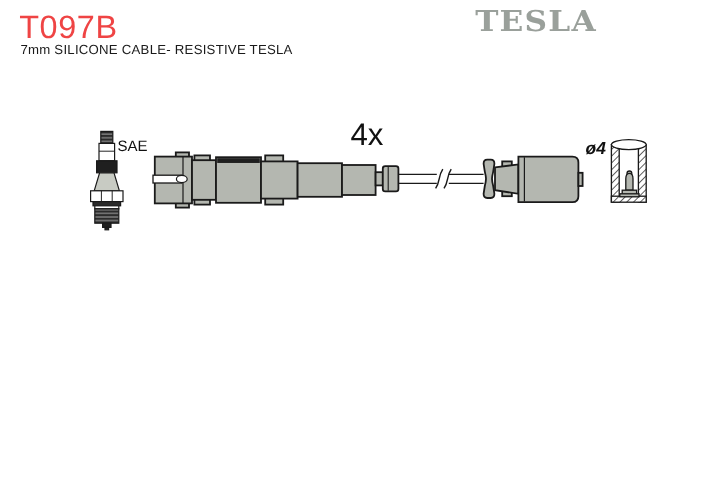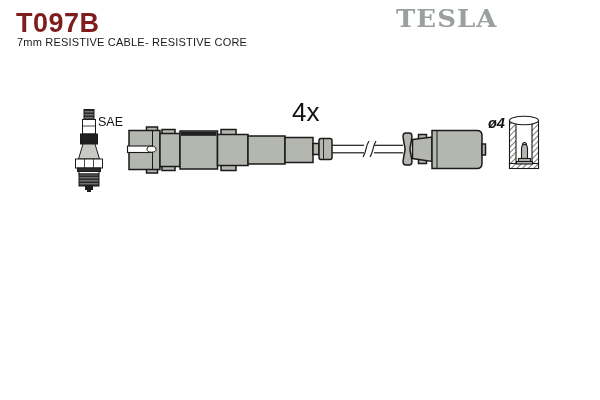--- a/index.html
+++ b/index.html
@@ -1,34 +1,34 @@
 <!DOCTYPE html>
 <html><head>
 <meta charset="utf-8">
 <style>
   html,body{margin:0;padding:0;background:#fff;}
   .stage{position:relative;width:600px;height:400px;background:#ffffff;overflow:hidden;
          font-family:"Liberation Sans",sans-serif;color:#111;}
-  .part-number{position:absolute;left:16px;top:8px;font-size:27px;font-weight:bold;
-               letter-spacing:0.5px;color:#7f1d1d;}
+  .part-number{position:absolute;left:16px;top:8px;font-size:27px;font-weight:normal;
+               letter-spacing:0.5px;color:#ef4444;}
   .subtitle{position:absolute;left:17px;top:36px;font-size:11px;color:#1a1a1a;
             letter-spacing:0.2px;}
   .brand-logo{position:absolute;left:396px;top:5px;font-family:"DejaVu Serif",serif;
               font-weight:bold;font-size:26px;letter-spacing:1px;color:#9aa09b;
               transform:scale(1.0,0.92);transform-origin:left top;}
   svg.diagram{position:absolute;left:0;top:0;}
   text{font-family:"Liberation Sans",sans-serif;}
 </style>
 </head>
 <body>
 
 <div class="stage">
 
   <div class="part-number">T097B</div>
-  <div class="subtitle">7mm RESISTIVE CABLE- RESISTIVE CORE</div>
+  <div class="subtitle">7mm SILICONE CABLE- RESISTIVE TESLA</div>
   <div class="brand-logo">TESLA</div>
 
   <svg class="diagram" width="600" height="400" viewBox="0 0 600 400">
     <defs>
       <pattern id="hatch" width="4" height="4" patternUnits="userSpaceOnUse" patternTransform="rotate(45)">
         <rect width="4" height="4" fill="#ffffff"></rect>
         <line x1="0" y1="0" x2="0" y2="4" stroke="#333" stroke-width="1.3"></line>
       </pattern>
       <pattern id="threads" width="4" height="3" patternUnits="userSpaceOnUse">
         <rect width="4" height="3" fill="#2b2b2b"></rect>

